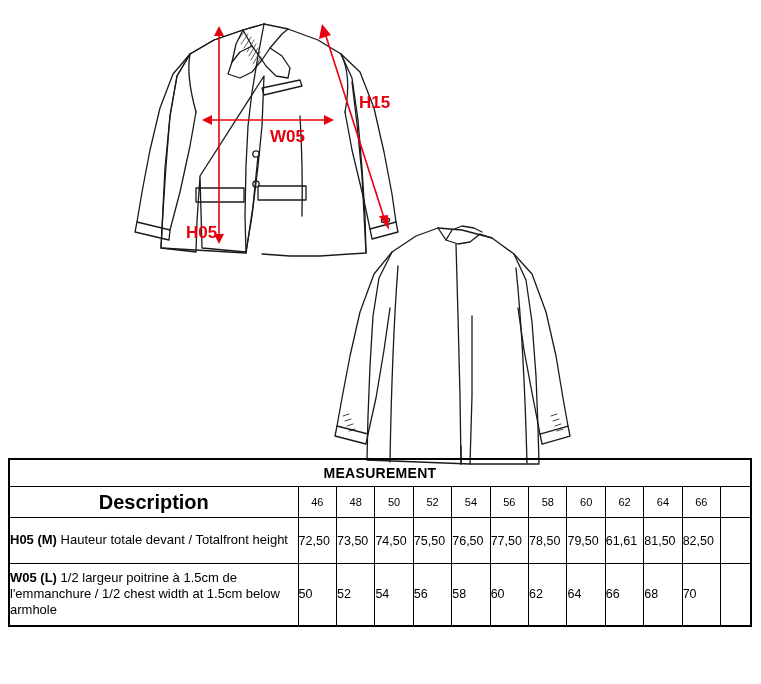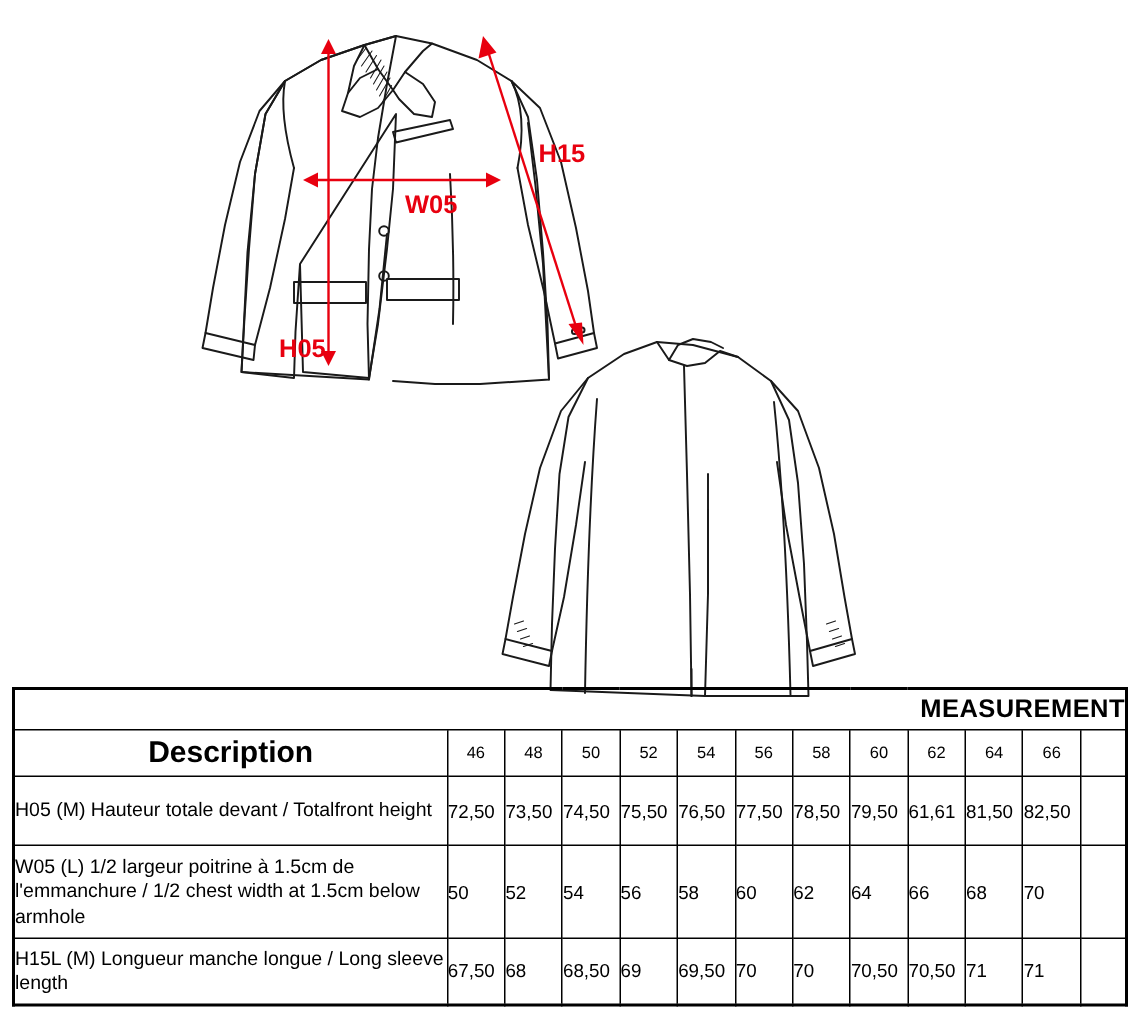--- a/index.html
+++ b/index.html
@@ -43,22 +43,22 @@
     width: 744px;
     table-layout: fixed;
     border: 2px solid #000;
   }
   table.meas th, table.meas td {
     border: 1px solid #000;
     padding: 0;
     vertical-align: middle;
   }
   .title-cell {
-    text-align: right;
-    font-size: 17px;
+    text-align: center;
+    font-size: 14px;
     font-weight: bold;
     height: 26px;
     letter-spacing: 0.3px;
   }
   .desc-head {
     text-align: center;
     font-size: 20px;
     font-weight: bold;
     height: 30px;
   }
@@ -68,21 +68,21 @@
     font-weight: normal;
     height: 30px;
   }
   .desc-cell {
     font-size: 13px;
     line-height: 1.25;
     padding: 4px 5px 5px 5px;
     text-align: left;
   }
   .desc-cell .code {
-    font-weight: normal;
+    font-weight: bold;
   }
   .val-cell {
     font-size: 12.5px;
     vertical-align: top;
     padding-top: 5px;
   }
   .empty-col {
     background: #fff;
   }
 </style>
@@ -271,30 +271,15 @@
         <td class="val-cell">58</td>
         <td class="val-cell">60</td>
         <td class="val-cell">62</td>
         <td class="val-cell">64</td>
         <td class="val-cell">66</td>
         <td class="val-cell">68</td>
         <td class="val-cell">70</td>
         <td class="empty-col"></td>
       </tr>
 
-      <tr style="height:44px">
-        <td class="desc-cell"><span class="code">H15L (M)</span><span> Longueur manche longue / Long sleeve length</span></td>
-        <td class="val-cell">67,50</td>
-        <td class="val-cell">68</td>
-        <td class="val-cell">68,50</td>
-        <td class="val-cell">69</td>
-        <td class="val-cell">69,50</td>
-        <td class="val-cell">70</td>
-        <td class="val-cell">70</td>
-        <td class="val-cell">70,50</td>
-        <td class="val-cell">70,50</td>
-        <td class="val-cell">71</td>
-        <td class="val-cell">71</td>
-        <td class="empty-col"></td>
-      </tr>
     </tbody>
   </table>
 </div>
 
 </body></html>

